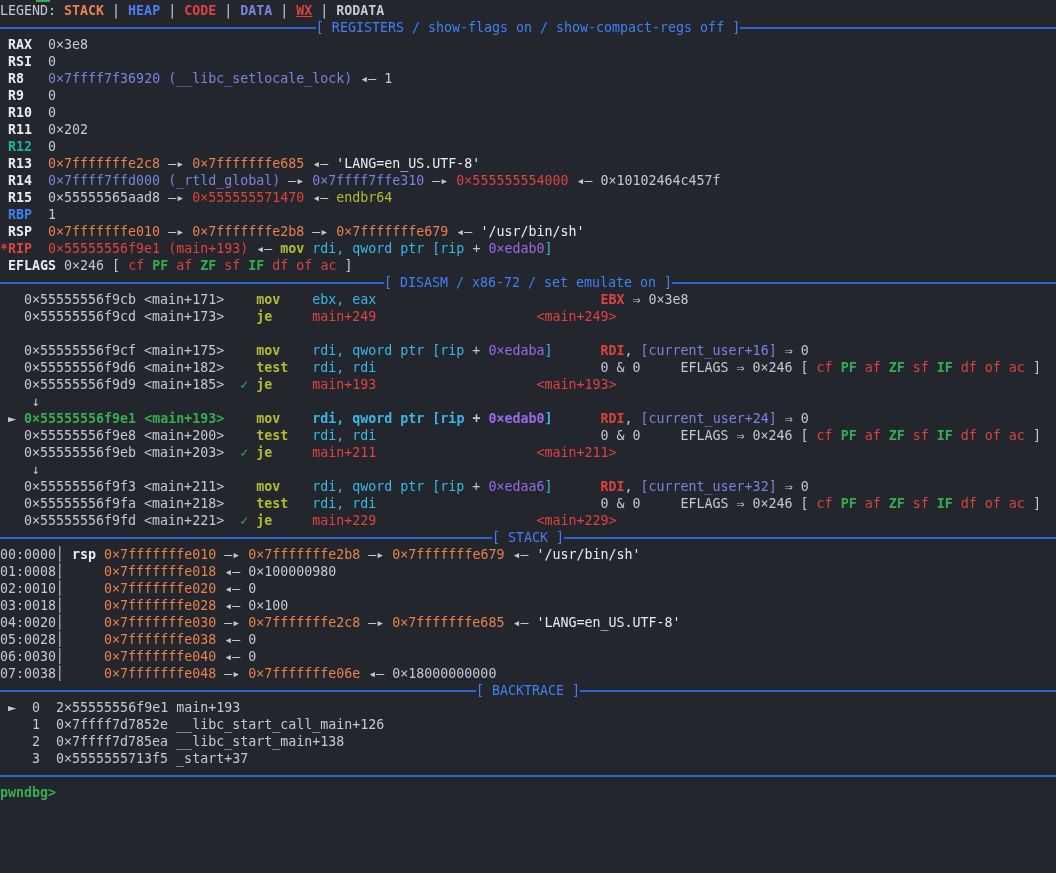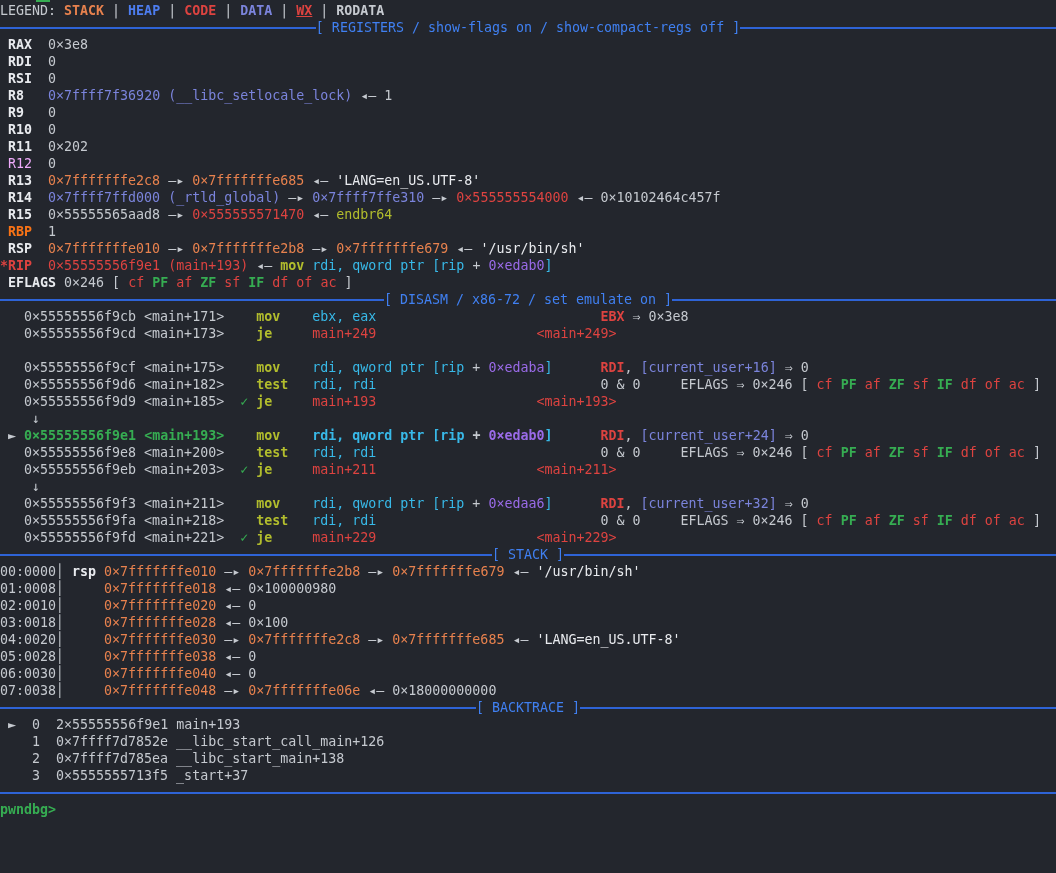--- a/index.html
+++ b/index.html
@@ -27,31 +27,30 @@
   }
 </style>
 </head>
 <body>
 
 <div id="terminal">
   <div id="top-fragment"></div>
 <div class="row"><span style="color: rgb(197, 201, 207);">LEGEND: </span><span style="color: rgb(232, 130, 78); font-weight: bold;">STACK</span><span style="color: rgb(197, 201, 207);"> | </span><span style="color: rgb(77, 125, 240); font-weight: bold;">HEAP</span><span style="color: rgb(197, 201, 207);"> | </span><span style="color: rgb(221, 67, 64); font-weight: bold;">CODE</span><span style="color: rgb(197, 201, 207);"> | </span><span style="color: rgb(123, 132, 220); font-weight: bold;">DATA</span><span style="color: rgb(197, 201, 207);"> | </span><span style="color: rgb(221, 67, 64); font-weight: bold; text-decoration: underline;">WX</span><span style="color: rgb(197, 201, 207);"> | </span><span style="color: rgb(197, 201, 207); font-weight: bold;">RODATA</span></div>
     <div class="row rule"><span class="hline"></span><span class="rule-title">[ REGISTERS / show-flags on / show-compact-regs off ]</span><span class="hline"></span></div>
     <div class="row"><span style="color: rgb(233, 235, 239); font-weight: bold;"> RAX</span><span style="color: rgb(197, 201, 207);">  </span><span style="color: rgb(197, 201, 207);">0×3e8</span></div>
-    <div class="row"><span style="color: rgb(233, 235, 239); font-weight: bold;"> RDI</span><span style="color: rgb(197, 201, 207);">  </span><span style="color: rgb(197, 201, 207);">0</span></div>
     <div class="row"><span style="color: rgb(233, 235, 239); font-weight: bold;"> RSI</span><span style="color: rgb(197, 201, 207);">  </span><span style="color: rgb(197, 201, 207);">0</span></div>
     <div class="row"><span style="color: rgb(233, 235, 239); font-weight: bold;"> R8</span><span style="color: rgb(197, 201, 207);">   </span><span style="color: rgb(123, 132, 220);">0×7ffff7f36920 (__libc_setlocale_lock)</span><span style="color: rgb(197, 201, 207);"> ◂— </span><span style="color: rgb(197, 201, 207);">1</span></div>
     <div class="row"><span style="color: rgb(233, 235, 239); font-weight: bold;"> R9</span><span style="color: rgb(197, 201, 207);">   </span><span style="color: rgb(197, 201, 207);">0</span></div>
     <div class="row"><span style="color: rgb(233, 235, 239); font-weight: bold;"> R10</span><span style="color: rgb(197, 201, 207);">  </span><span style="color: rgb(197, 201, 207);">0</span></div>
     <div class="row"><span style="color: rgb(233, 235, 239); font-weight: bold;"> R11</span><span style="color: rgb(197, 201, 207);">  </span><span style="color: rgb(197, 201, 207);">0×202</span></div>
-    <div class="row"><span style="color: #f0abfc; font-weight: normal;"> R12</span><span style="color: rgb(197, 201, 207);">  </span><span style="color: rgb(197, 201, 207);">0</span></div>
+    <div class="row"><span style="color: #14b8a6; font-weight: bold;"> R12</span><span style="color: rgb(197, 201, 207);">  </span><span style="color: rgb(197, 201, 207);">0</span></div>
     <div class="row"><span style="color: rgb(233, 235, 239); font-weight: bold;"> R13</span><span style="color: rgb(197, 201, 207);">  </span><span style="color: rgb(232, 130, 78);">0×7fffffffe2c8</span><span style="color: rgb(197, 201, 207);"> —▸ </span><span style="color: rgb(232, 130, 78);">0×7fffffffe685</span><span style="color: rgb(197, 201, 207);"> ◂— </span><span style="color: rgb(233, 235, 239);">'LANG=en_US.UTF-8'</span></div>
     <div class="row"><span style="color: rgb(233, 235, 239); font-weight: bold;"> R14</span><span style="color: rgb(197, 201, 207);">  </span><span style="color: rgb(123, 132, 220);">0×7ffff7ffd000 (_rtld_global)</span><span style="color: rgb(197, 201, 207);"> —▸ </span><span style="color: rgb(123, 132, 220);">0×7ffff7ffe310</span><span style="color: rgb(197, 201, 207);"> —▸ </span><span style="color: rgb(221, 67, 64);">0×555555554000</span><span style="color: rgb(197, 201, 207);"> ◂— </span><span style="color: rgb(197, 201, 207);">0×10102464c457f</span></div>
     <div class="row"><span style="color: rgb(233, 235, 239); font-weight: bold;"> R15</span><span style="color: rgb(197, 201, 207);">  </span><span style="color: rgb(197, 201, 207);">0×55555565aad8</span><span style="color: rgb(197, 201, 207);"> —▸ </span><span style="color: rgb(221, 67, 64);">0×555555571470</span><span style="color: rgb(197, 201, 207);"> ◂— </span><span style="color: rgb(178, 189, 45);">endbr64</span></div>
-    <div class="row"><span style="color: #f97316; font-weight: bold;"> RBP</span><span style="color: rgb(197, 201, 207);">  </span><span style="color: rgb(197, 201, 207);">1</span></div>
+    <div class="row"><span style="color: #3b82f6; font-weight: bold;"> RBP</span><span style="color: rgb(197, 201, 207);">  </span><span style="color: rgb(197, 201, 207);">1</span></div>
     <div class="row"><span style="color: rgb(233, 235, 239); font-weight: bold;"> RSP</span><span style="color: rgb(197, 201, 207);">  </span><span style="color: rgb(232, 130, 78);">0×7fffffffe010</span><span style="color: rgb(197, 201, 207);"> —▸ </span><span style="color: rgb(232, 130, 78);">0×7fffffffe2b8</span><span style="color: rgb(197, 201, 207);"> —▸ </span><span style="color: rgb(232, 130, 78);">0×7fffffffe679</span><span style="color: rgb(197, 201, 207);"> ◂— </span><span style="color: rgb(233, 235, 239);">'/usr/bin/sh'</span></div>
     <div class="row"><span style="color: rgb(221, 67, 64); font-weight: bold;">*RIP</span><span style="color: rgb(197, 201, 207);">  </span><span style="color: rgb(221, 67, 64);">0×55555556f9e1 (main+193)</span><span style="color: rgb(197, 201, 207);"> ◂— </span><span style="color: rgb(178, 189, 45); font-weight: bold;">mov</span><span style="color: rgb(197, 201, 207);"> </span><span style="color: rgb(56, 185, 232);">rdi, qword ptr [rip</span><span style="color: rgb(197, 201, 207);"> + </span><span style="color: rgb(154, 107, 232);">0×edab0</span><span style="color: rgb(56, 185, 232);">]</span></div>
     <div class="row"><span style="color: rgb(233, 235, 239); font-weight: bold;"> EFLAGS</span><span style="color: rgb(197, 201, 207);"> </span><span style="color: rgb(197, 201, 207);">0×246</span><span style="color: rgb(197, 201, 207);"> [ </span><span style="color: rgb(221, 67, 64);">cf </span><span style="color: rgb(54, 173, 82); font-weight: bold;">PF </span><span style="color: rgb(221, 67, 64);">af </span><span style="color: rgb(54, 173, 82); font-weight: bold;">ZF </span><span style="color: rgb(221, 67, 64);">sf </span><span style="color: rgb(54, 173, 82); font-weight: bold;">IF </span><span style="color: rgb(221, 67, 64);">df </span><span style="color: rgb(221, 67, 64);">of </span><span style="color: rgb(221, 67, 64);">ac</span><span style="color: rgb(197, 201, 207);"> ]</span></div>
     <div class="row rule"><span class="hline"></span><span class="rule-title">[ DISASM / x86-72 / set emulate on ]</span><span class="hline"></span></div>
     <div class="row"><span style="color: rgb(197, 201, 207);">   0×55555556f9cb &lt;main+171&gt;    </span><span style="color: rgb(178, 189, 45); font-weight: bold;">mov</span><span style="color: rgb(197, 201, 207);">    </span><span style="color: rgb(56, 185, 232);">ebx, eax</span><span style="color: rgb(197, 201, 207);">                            </span><span style="color: rgb(221, 67, 64); font-weight: bold;">EBX</span><span style="color: rgb(197, 201, 207);"> ⇒ </span><span style="color: rgb(197, 201, 207);">0×3e8</span></div>
     <div class="row"><span style="color: rgb(197, 201, 207);">   0×55555556f9cd &lt;main+173&gt;    </span><span style="color: rgb(178, 189, 45); font-weight: bold;">je</span><span style="color: rgb(197, 201, 207);">     </span><span style="color: rgb(221, 67, 64);">main+249</span><span style="color: rgb(197, 201, 207);">                    </span><span style="color: rgb(221, 67, 64);">&lt;main+249&gt;</span></div>
     <div class="row"></div>
     <div class="row"><span style="color: rgb(197, 201, 207);">   0×55555556f9cf &lt;main+175&gt;    </span><span style="color: rgb(178, 189, 45); font-weight: bold;">mov</span><span style="color: rgb(197, 201, 207);">    </span><span style="color: rgb(56, 185, 232);">rdi, qword ptr [rip</span><span style="color: rgb(197, 201, 207);"> + </span><span style="color: rgb(154, 107, 232);">0×edaba</span><span style="color: rgb(56, 185, 232);">]</span><span style="color: rgb(197, 201, 207);">      </span><span style="color: rgb(221, 67, 64); font-weight: bold;">RDI</span><span style="color: rgb(197, 201, 207);">, </span><span style="color: rgb(123, 132, 220);">[current_user+16]</span><span style="color: rgb(197, 201, 207);"> ⇒ </span><span style="color: rgb(197, 201, 207);">0</span></div>
     <div class="row"><span style="color: rgb(197, 201, 207);">   0×55555556f9d6 &lt;main+182&gt;    </span><span style="color: rgb(178, 189, 45); font-weight: bold;">test</span><span style="color: rgb(197, 201, 207);">   </span><span style="color: rgb(56, 185, 232);">rdi, rdi</span><span style="color: rgb(197, 201, 207);">                            </span><span style="color: rgb(197, 201, 207);">0 &amp; 0</span><span style="color: rgb(197, 201, 207);">     </span><span style="color: rgb(197, 201, 207);">EFLAGS ⇒ 0×246 [ </span><span style="color: rgb(221, 67, 64);">cf </span><span style="color: rgb(54, 173, 82); font-weight: bold;">PF </span><span style="color: rgb(221, 67, 64);">af </span><span style="color: rgb(54, 173, 82); font-weight: bold;">ZF </span><span style="color: rgb(221, 67, 64);">sf </span><span style="color: rgb(54, 173, 82); font-weight: bold;">IF </span><span style="color: rgb(221, 67, 64);">df </span><span style="color: rgb(221, 67, 64);">of </span><span style="color: rgb(221, 67, 64);">ac</span><span style="color: rgb(197, 201, 207);"> ]</span></div>
     <div class="row"><span style="color: rgb(197, 201, 207);">   0×55555556f9d9 &lt;main+185&gt;  </span><span style="color: rgb(54, 173, 82); font-weight: bold;">✓</span><span style="color: rgb(197, 201, 207);"> </span><span style="color: rgb(178, 189, 45); font-weight: bold;">je</span><span style="color: rgb(197, 201, 207);">     </span><span style="color: rgb(221, 67, 64);">main+193</span><span style="color: rgb(197, 201, 207);">                    </span><span style="color: rgb(221, 67, 64);">&lt;main+193&gt;</span></div>

